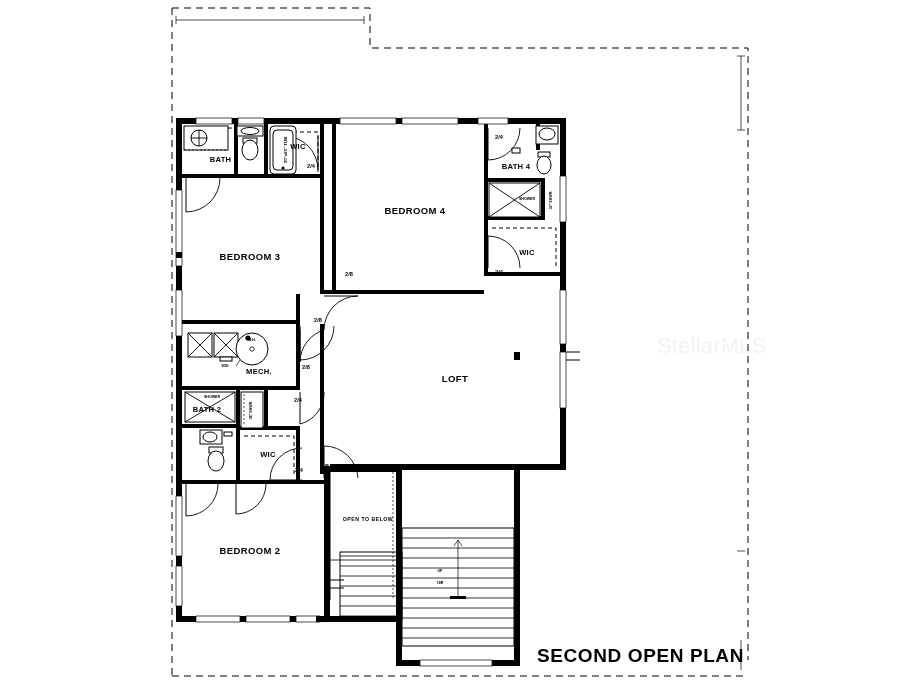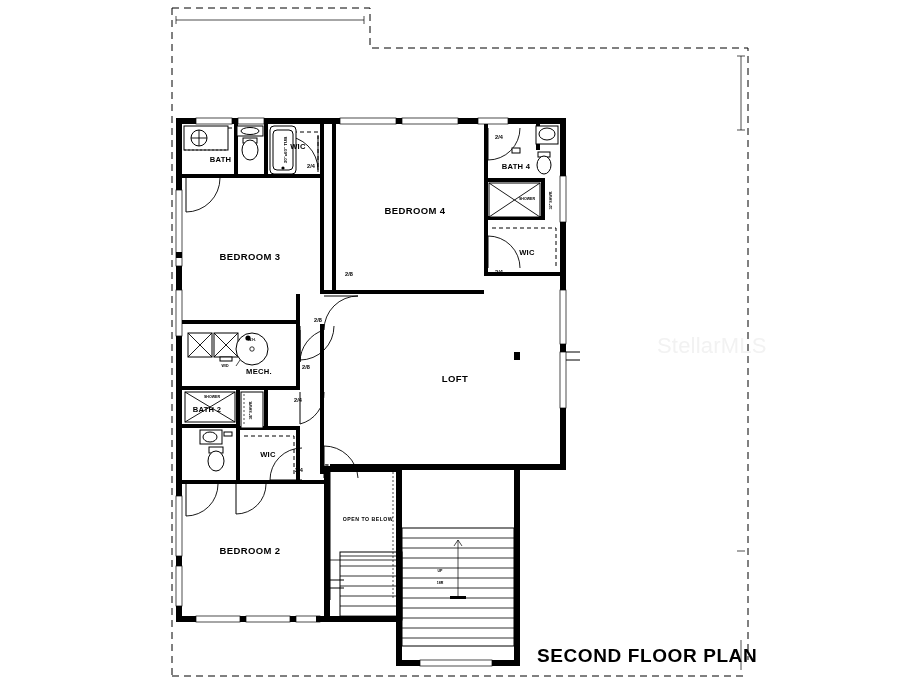--- a/index.html
+++ b/index.html
@@ -404,15 +404,15 @@
       <path class="thinline" d="M 566 352 L 580 352"></path>
       <path class="thinline" d="M 566 360 L 580 360"></path>
       <path class="thinline" d="M 330 580 L 344 580"></path>
       <path class="thinline" d="M 330 588 L 344 588"></path>
     </g>
 
   </svg>
 
   <div id="watermark">StellarMLS</div>
 
-  <div id="title-block">SECOND FLOOR PLAN</div>
+  <div id="title-block">SECOND OPEN PLAN</div>
 
 </div>
 
 </body></html>

